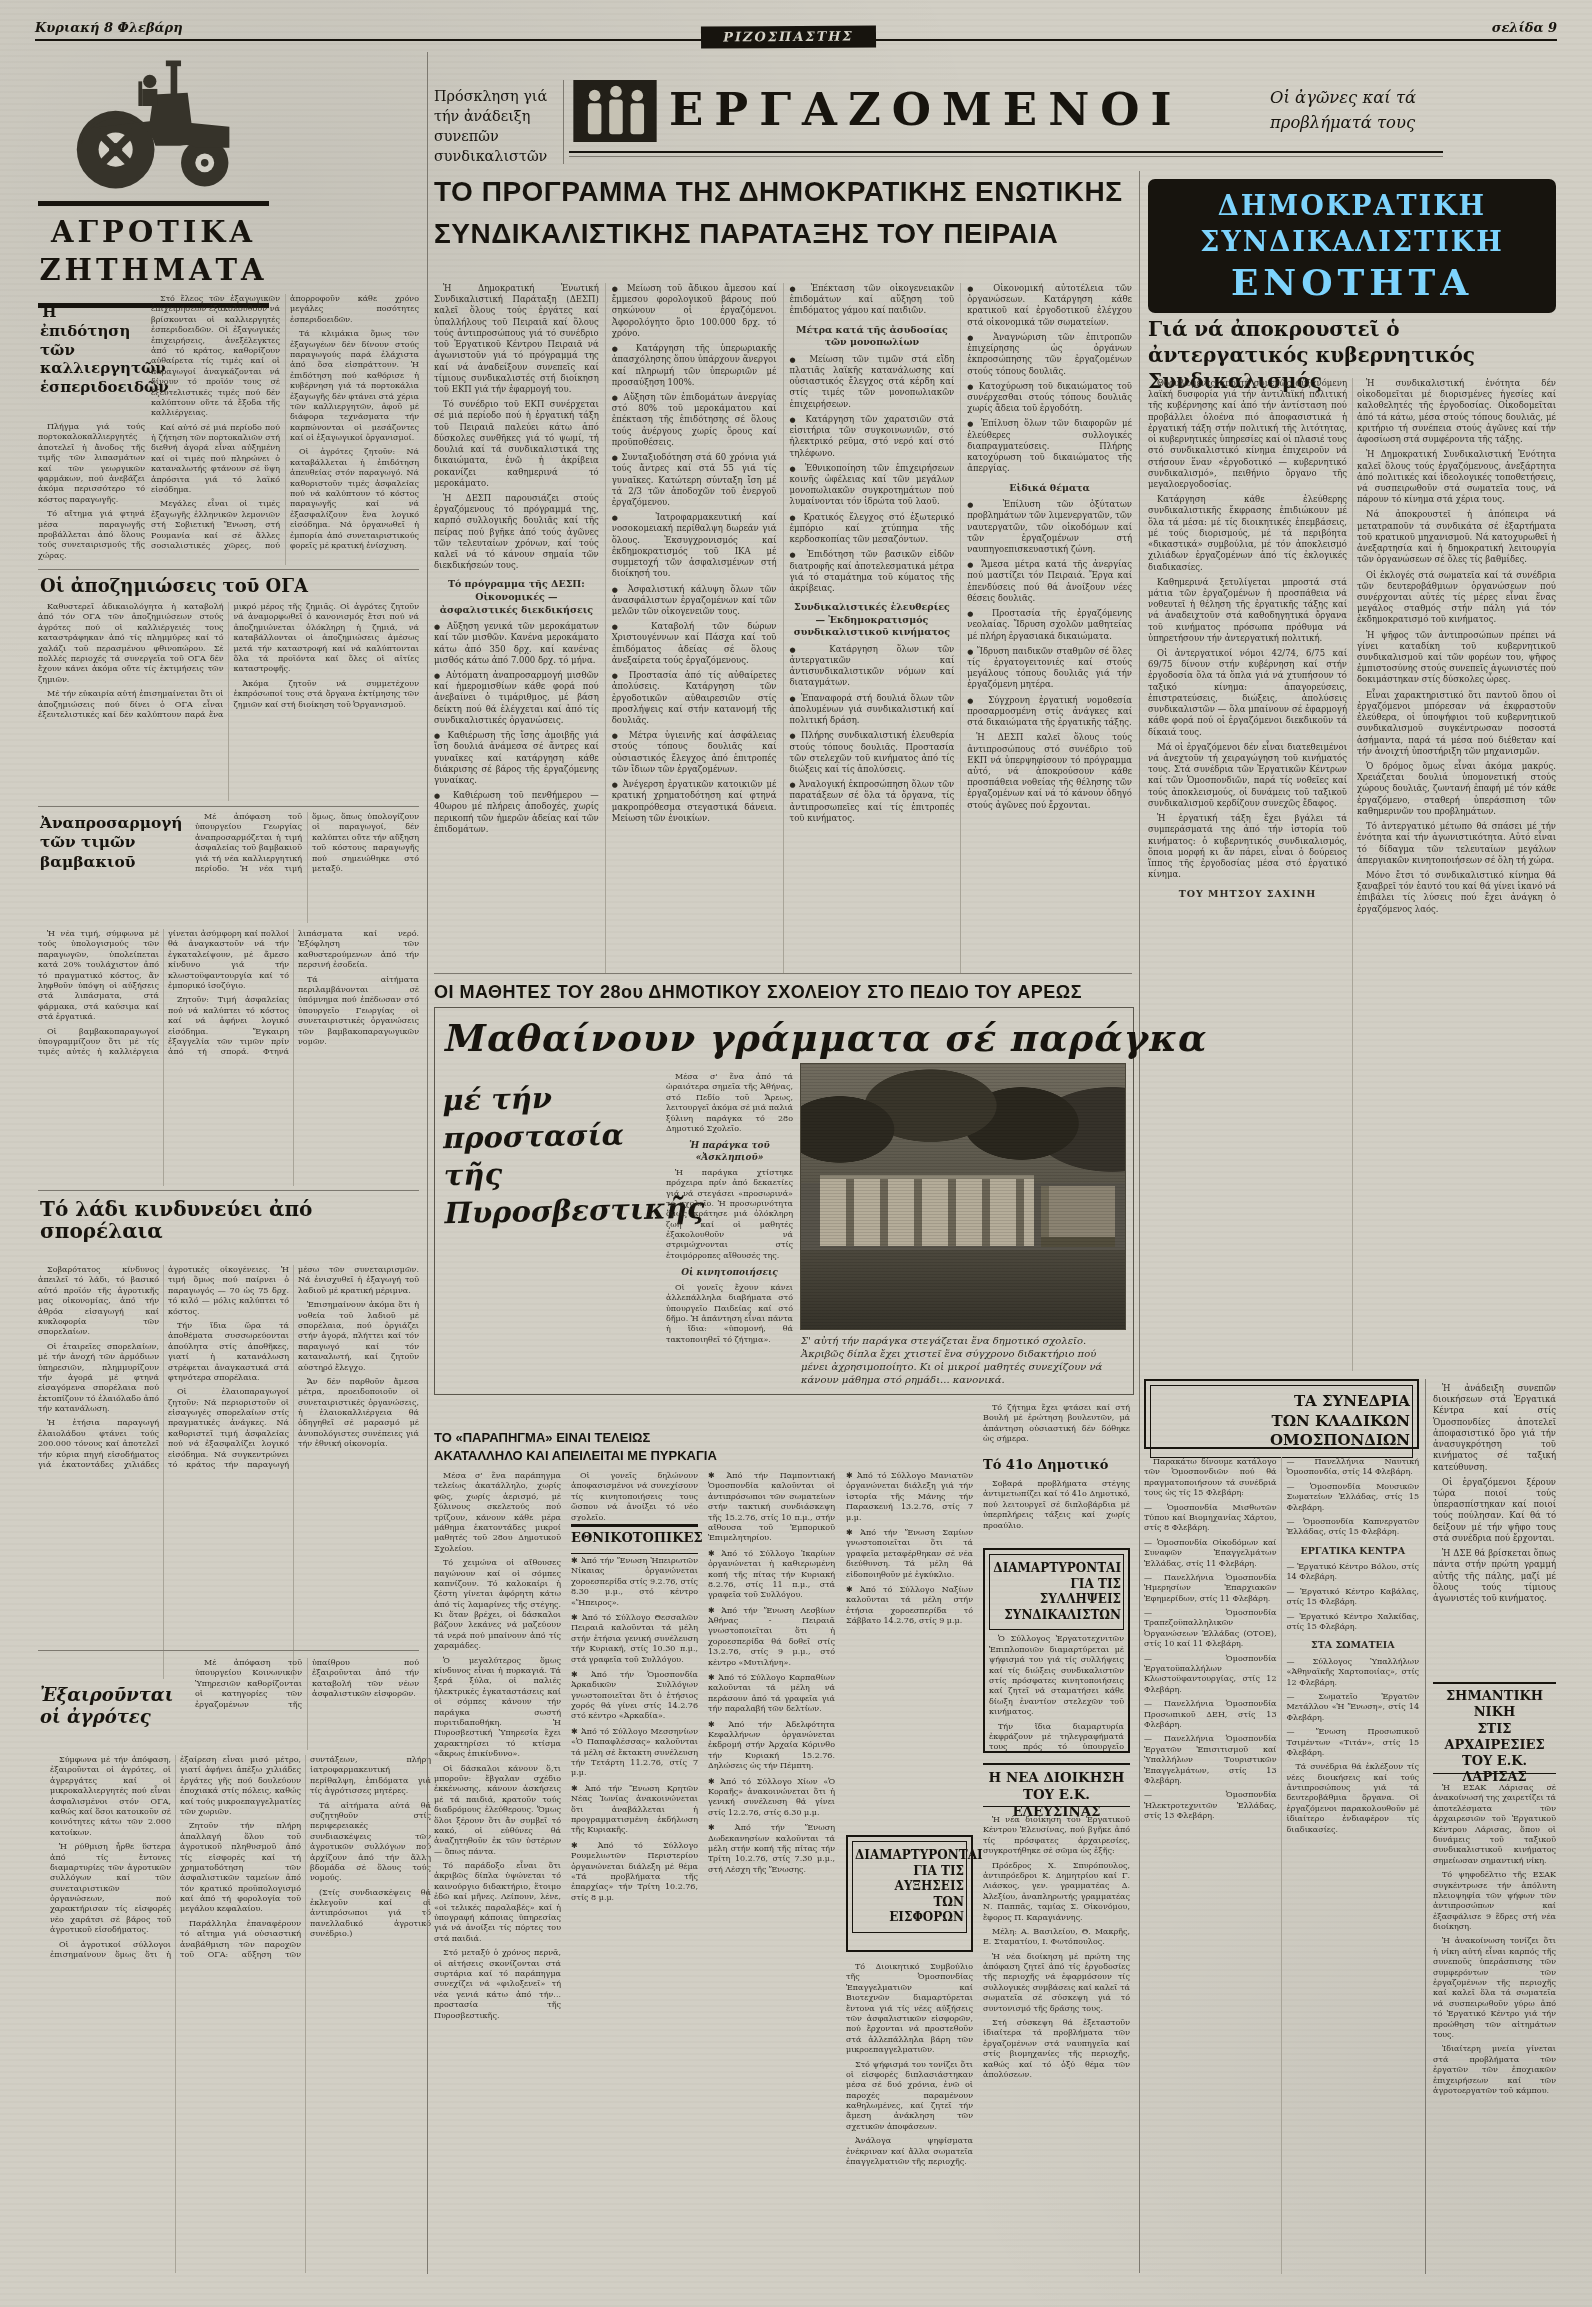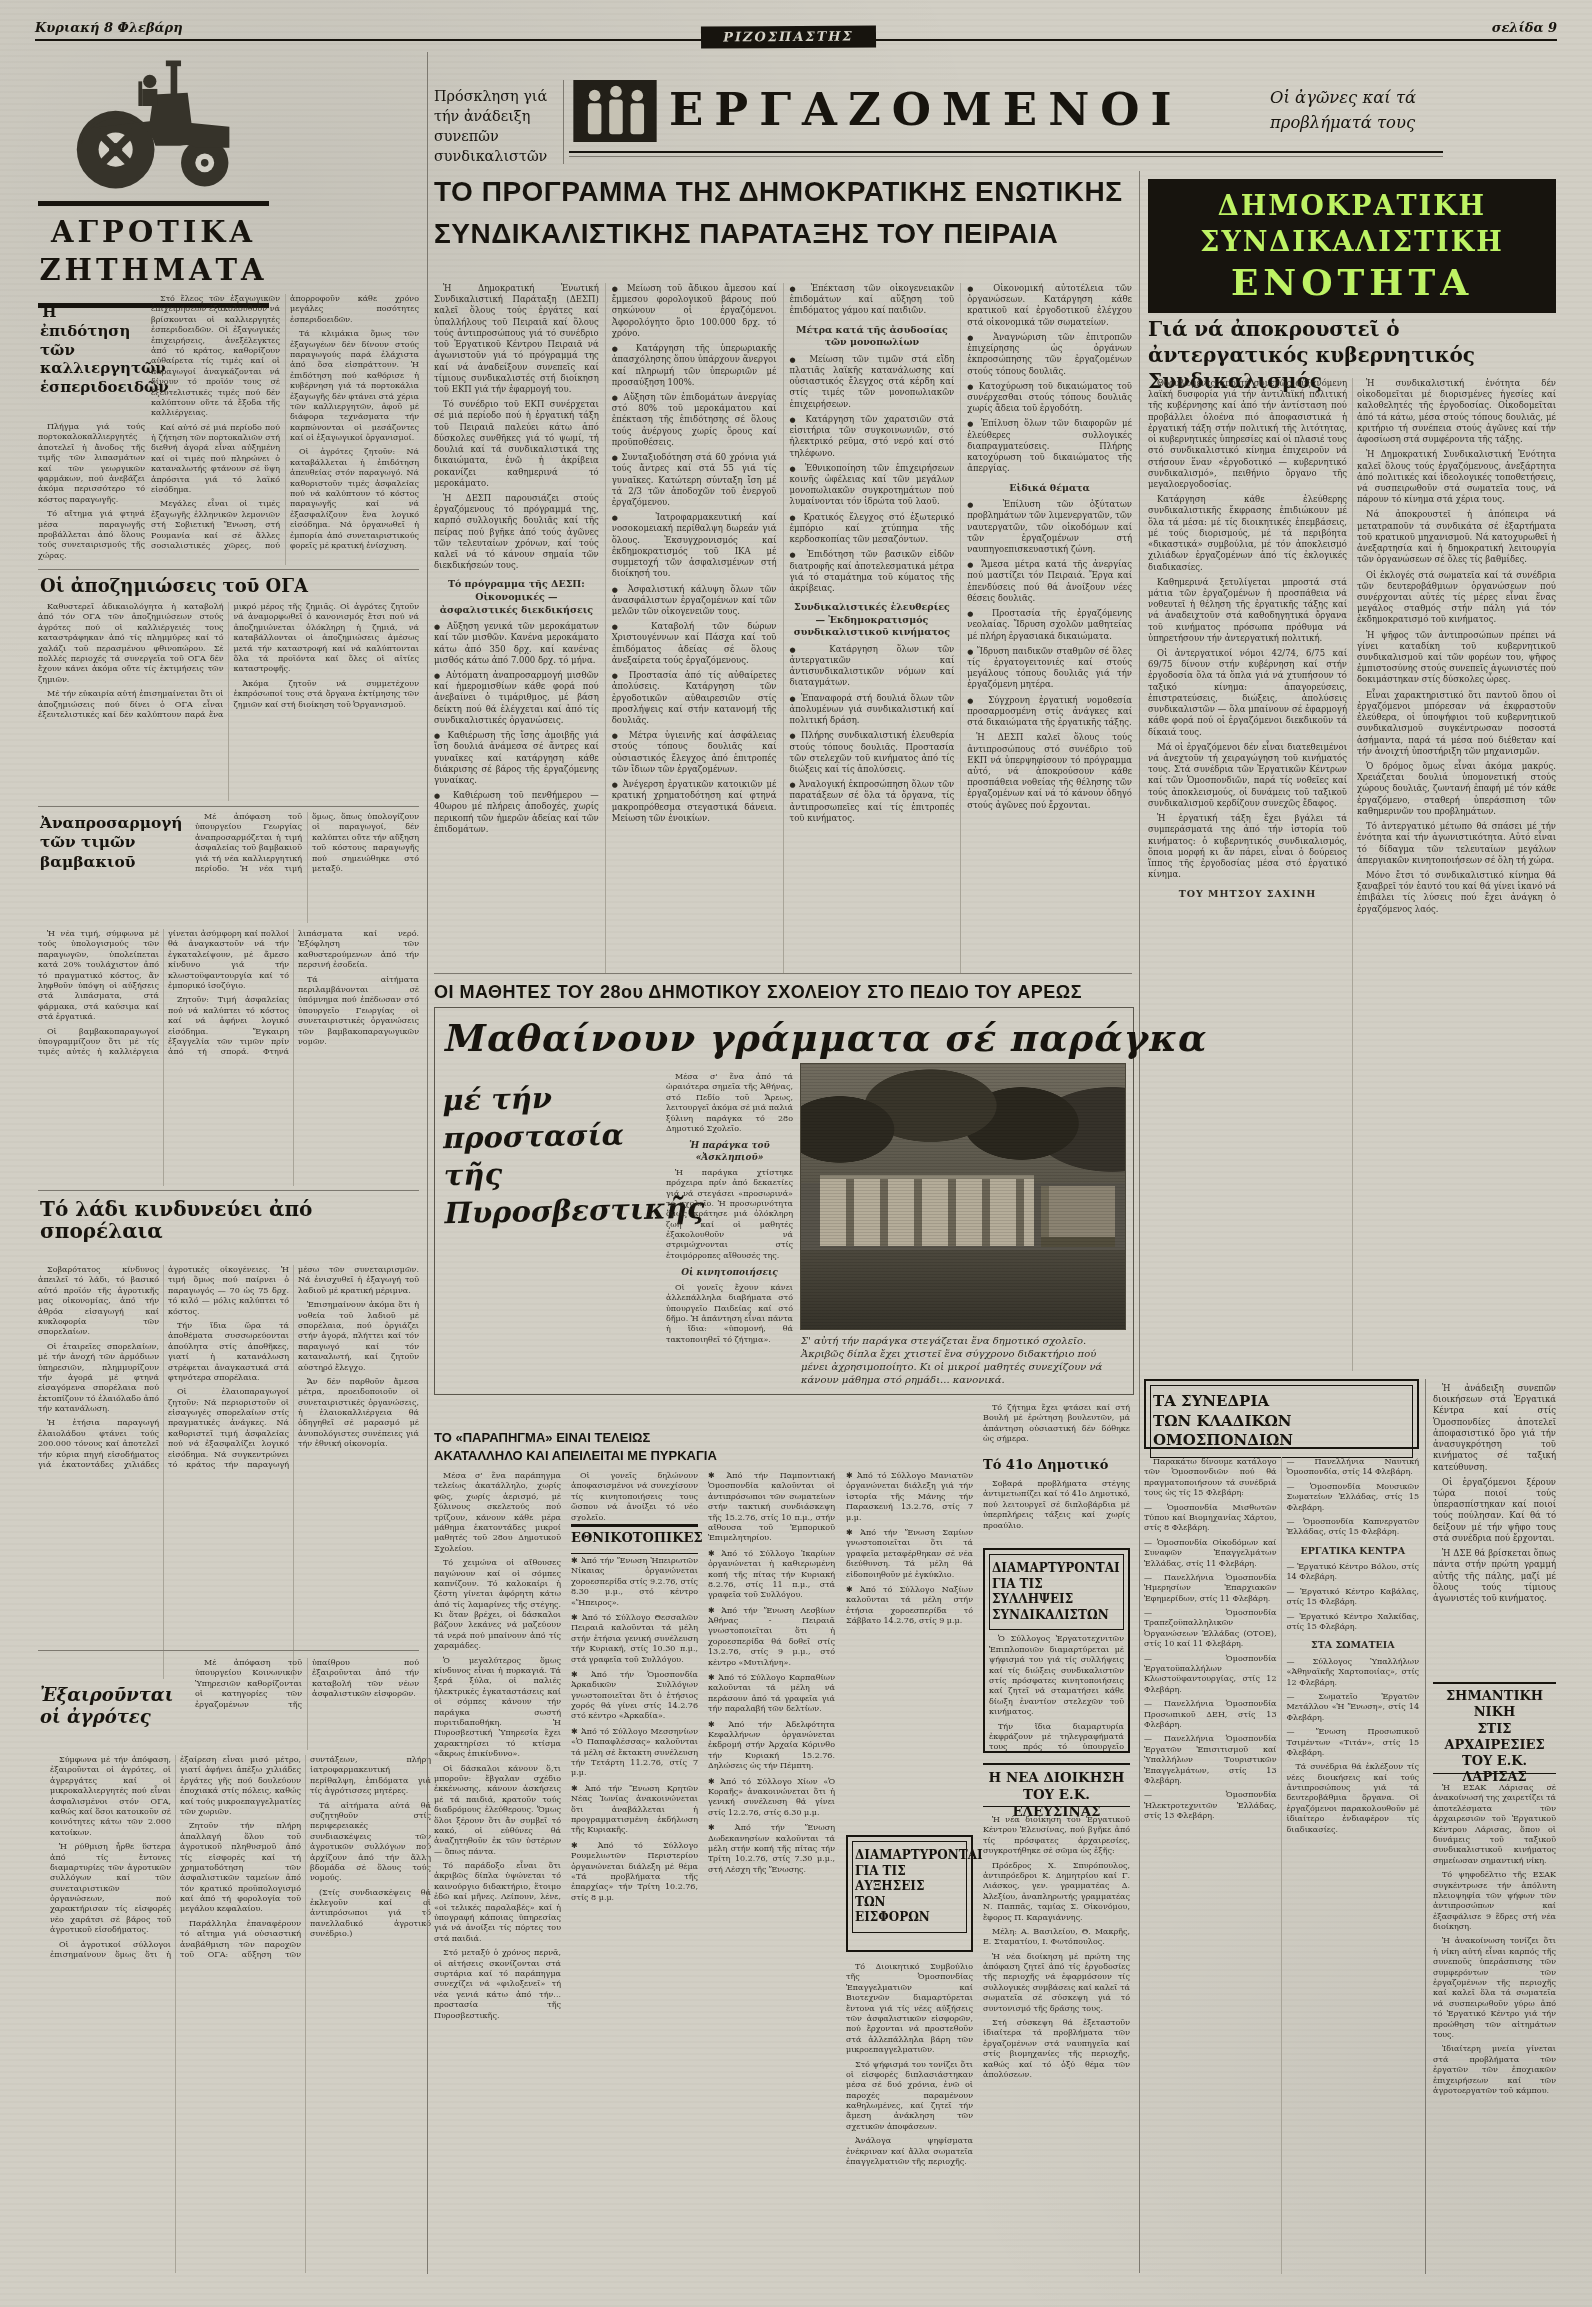--- a/index.html
+++ b/index.html
@@ -36,34 +36,34 @@
   .agro-box{border-top:5px solid var(--headline);border-bottom:5px solid var(--headline);
      text-align:center;font:bold 29px/38px "DejaVu Serif",serif;letter-spacing:4px;color:var(--headline);padding-top:7px;}
   .side-head{font:bold 15px/1.25 "DejaVu Serif",serif;color:var(--headline);}
   .sec-head{font:bold 18px/1.1 "DejaVu Serif",serif;color:var(--headline);}
   .sec-head-lg{font:bold 20px/1.1 "DejaVu Serif",serif;color:var(--headline);}
   .sec-head-it{font:bold italic 18px/1.2 "DejaVu Serif",serif;color:var(--headline);}
   .invite{font:14.4px/1.4 "DejaVu Serif",serif;color:var(--headline);}
   .banner-title{font:bold 45px/60px "DejaVu Serif",serif;letter-spacing:11px;color:var(--headline);white-space:nowrap;}
   .tagline{font:italic 16.4px/1.5 "DejaVu Serif",serif;color:var(--headline);}
   .prog-head{font:bold 28px/1.5 "Liberation Sans",sans-serif;color:var(--headline);letter-spacing:0.5px;}
-  .dse-box{background:var(--boxblack);color:#bef264;text-align:center;padding-top:9px;}
+  .dse-box{background:var(--boxblack);color:#7dd3fc;text-align:center;padding-top:9px;border-radius:7px;}
   .dse-l{font:bold 27px/36px "DejaVu Serif",serif;letter-spacing:2px;}
   .dse-l3{font:bold 36px/44px "DejaVu Serif",serif;letter-spacing:5px;}
   .dse-sub{font:bold 20px/1.3 "DejaVu Serif",serif;color:var(--headline);}
   .strip-title{font:bold 18px/22px "Liberation Sans",sans-serif;color:var(--headline);letter-spacing:0.5px;}
   .feature-box{border:1px solid #5a564c;}
   .script-1{font:bold italic 37px/48px "DejaVu Serif",serif;color:var(--headline);white-space:nowrap;letter-spacing:1px;}
   .script-2{font:bold italic 29px/1.3 "DejaVu Serif",serif;color:var(--headline);transform:rotate(-1.2deg);}
   .caption{font:italic 10px/1.3 "DejaVu Serif",serif;}
   .warn-head{font:bold 13px/1.35 "Liberation Sans",sans-serif;color:var(--headline);margin-top:28px;}
   .eth-head{font:bold 13px/22px "DejaVu Serif",serif;text-align:center;border-top:3px solid var(--headline);
      border-bottom:1px solid var(--headline);color:var(--headline);}
   .mini-box{border:2px solid var(--headline);padding:4px;}
-  .mini-box .inner{border:1px solid var(--headline);text-align:left;font:bold 13px/1.3 "DejaVu Serif",serif;
+  .mini-box .inner{border:1px solid var(--headline);text-align:right;font:bold 13px/1.3 "DejaVu Serif",serif;
      color:var(--headline);padding:6px 2px;}
   .col-head{font:bold 13.4px/1.25 "DejaVu Serif",serif;text-align:center;color:var(--headline);
      border-top:2px solid var(--headline);border-bottom:1px solid var(--headline);padding:4px 0;}
   .sub41{font:bold 13px/1.2 "DejaVu Serif",serif;color:var(--headline);}
   
   .photo{background:#57534a;overflow:hidden;box-shadow:0 0 0 1px #494539;}
   .ph-trees{position:absolute;left:0;right:0;top:0;height:45%;
     background:
      radial-gradient(90px 55px at 12% 55%, #2c2920 60%, transparent 61%),
      radial-gradient(109px 60px at 40% 35%, #39352a 60%, transparent 61%),

